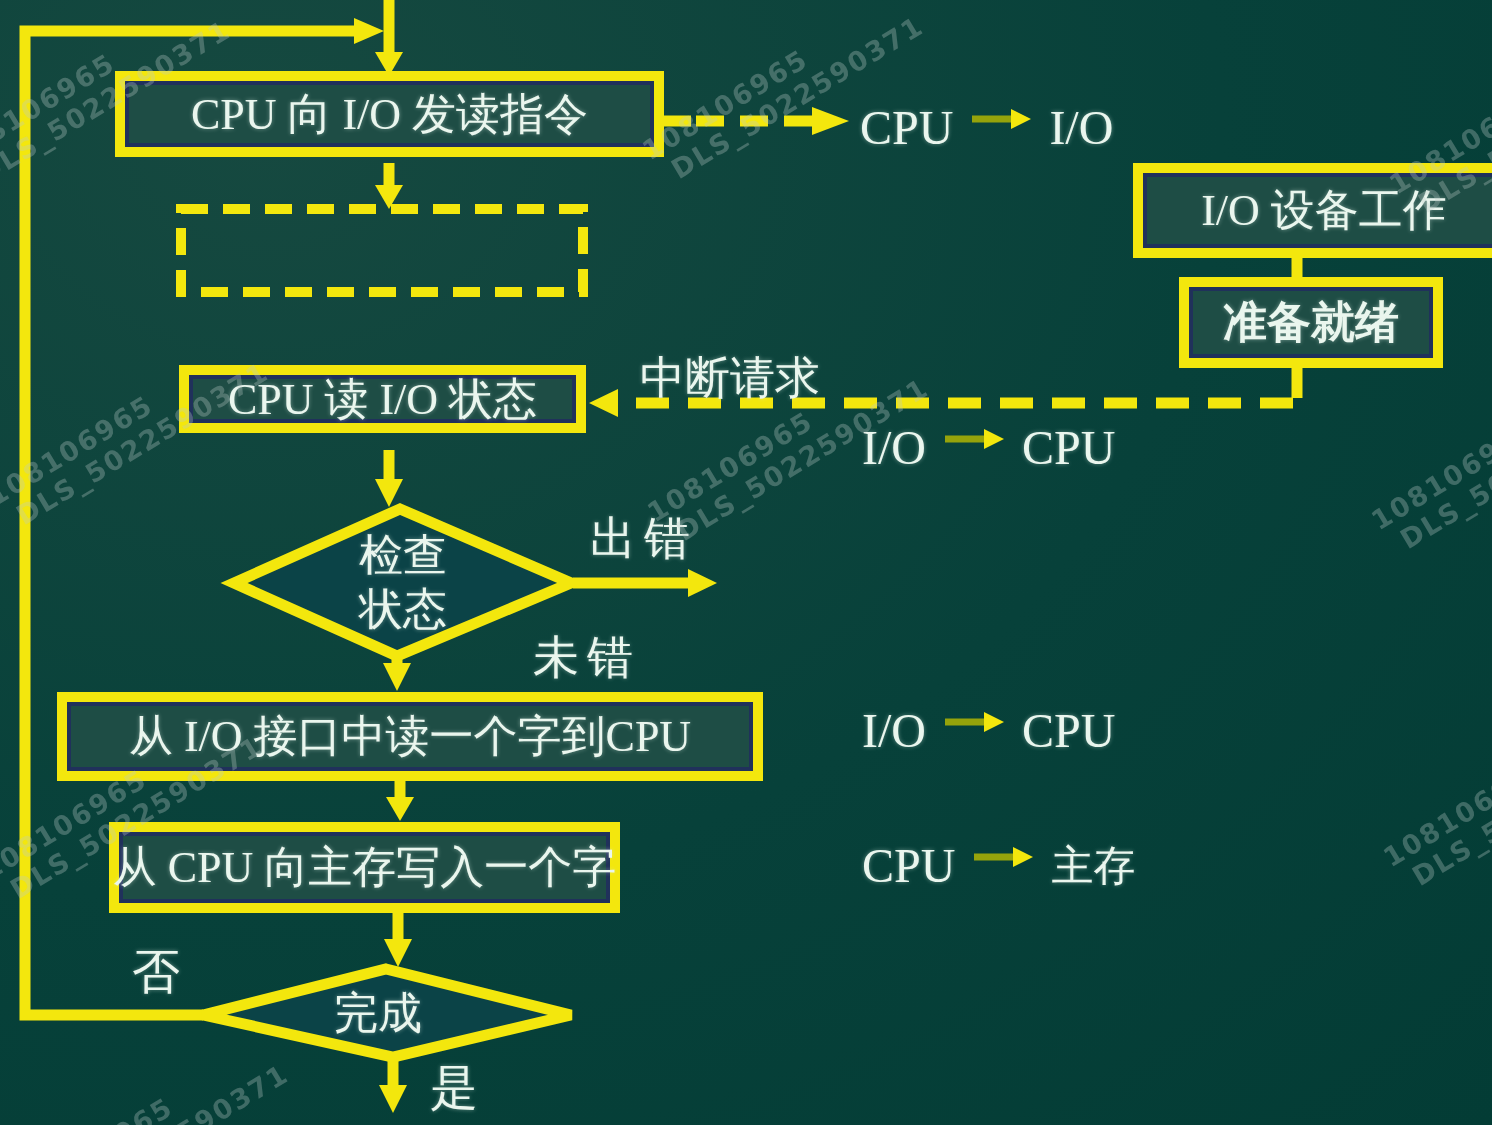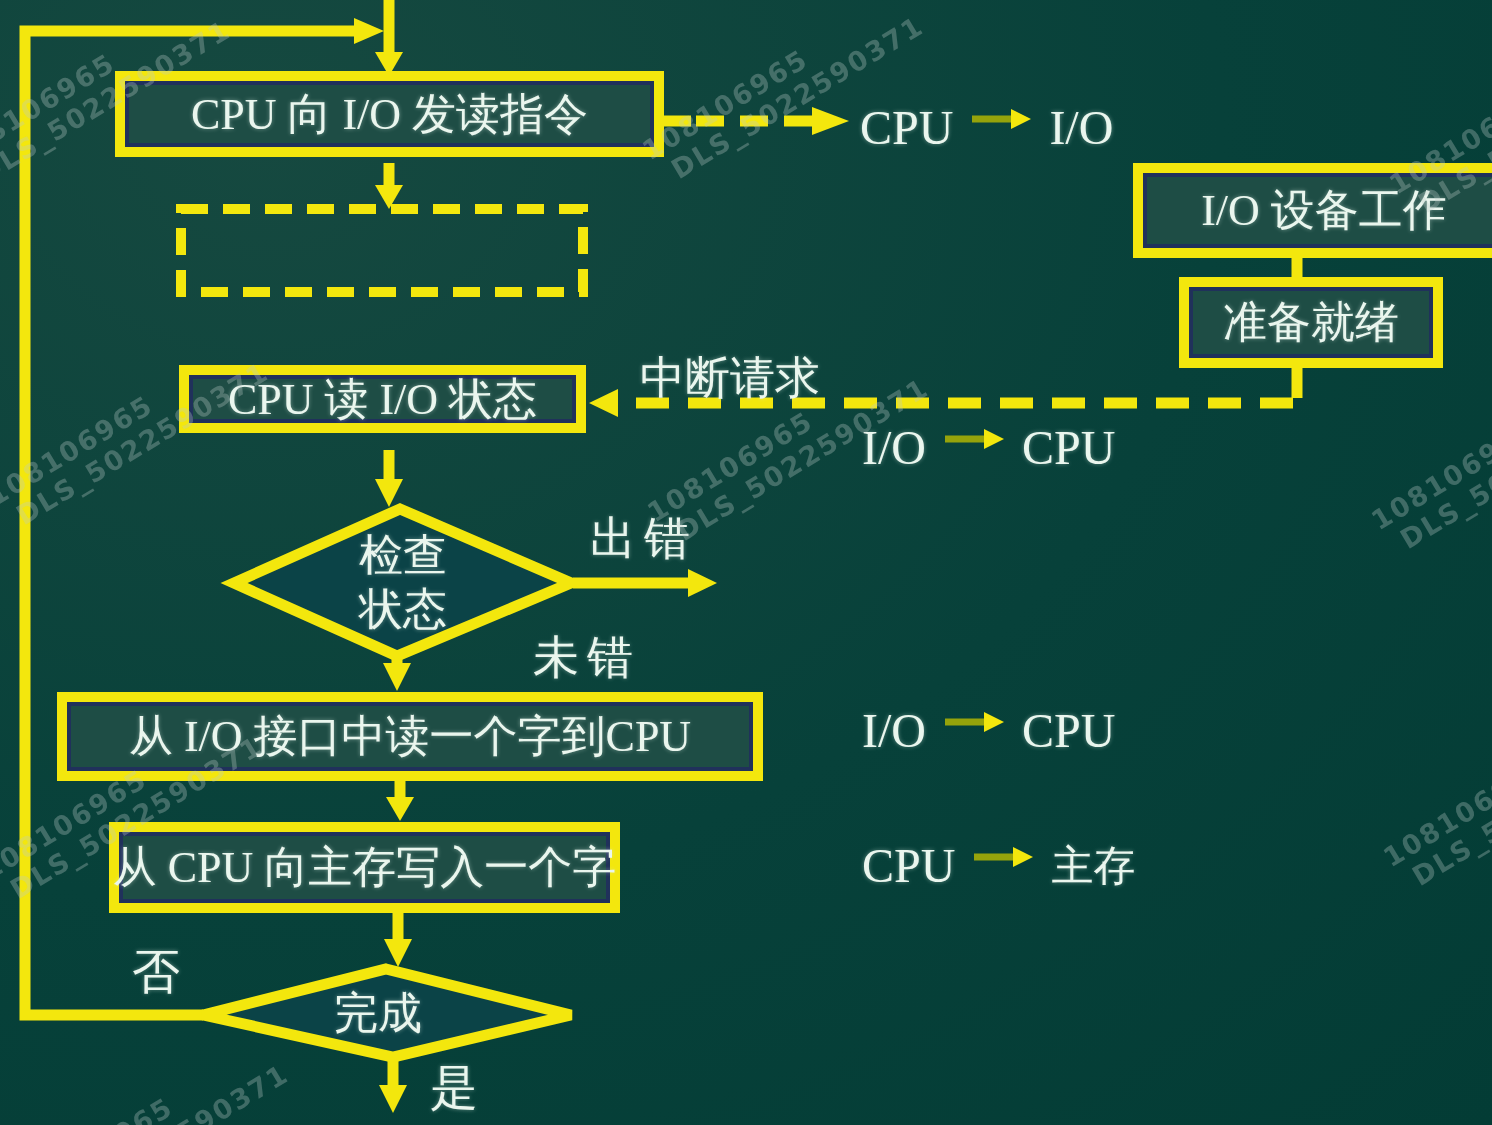--- a/index.html
+++ b/index.html
@@ -79,21 +79,21 @@
       <polygon points="384,939 412,939 398,967"></polygon>
       <polygon points="379,1085 407,1085 393,1113"></polygon>
     </g>
   </svg>
 
   <div class="box" style="left:115px;top:71px;width:549px;height:86px;">CPU 向 I/O 发读指令</div>
 
 
   <div class="box" style="left:1133px;top:163px;width:382px;height:95px;">I/O 设备工作</div>
 
-  <div class="box" style="left:1179px;top:277px;width:264px;height:91px;">准备就绪</div>
+  <div class="box" style="left:1179px;top:277px;width:264px;height:91px;font-weight:bold;">准备就绪</div>
 
   <div class="box" style="left:179px;top:365px;width:407px;height:68px;">CPU 读 I/O 状态</div>
 
   <div class="box" style="left:57px;top:692px;width:706px;height:89px;">从 I/O 接口中读一个字到CPU</div>
 
   <div class="box" style="left:109px;top:822px;width:511px;height:91px;">从 CPU 向主存写入一个字</div>
 
   <div class="dlabel" style="left:403px;top:583px;">
     <div>检查</div>
     <div>状态</div>

